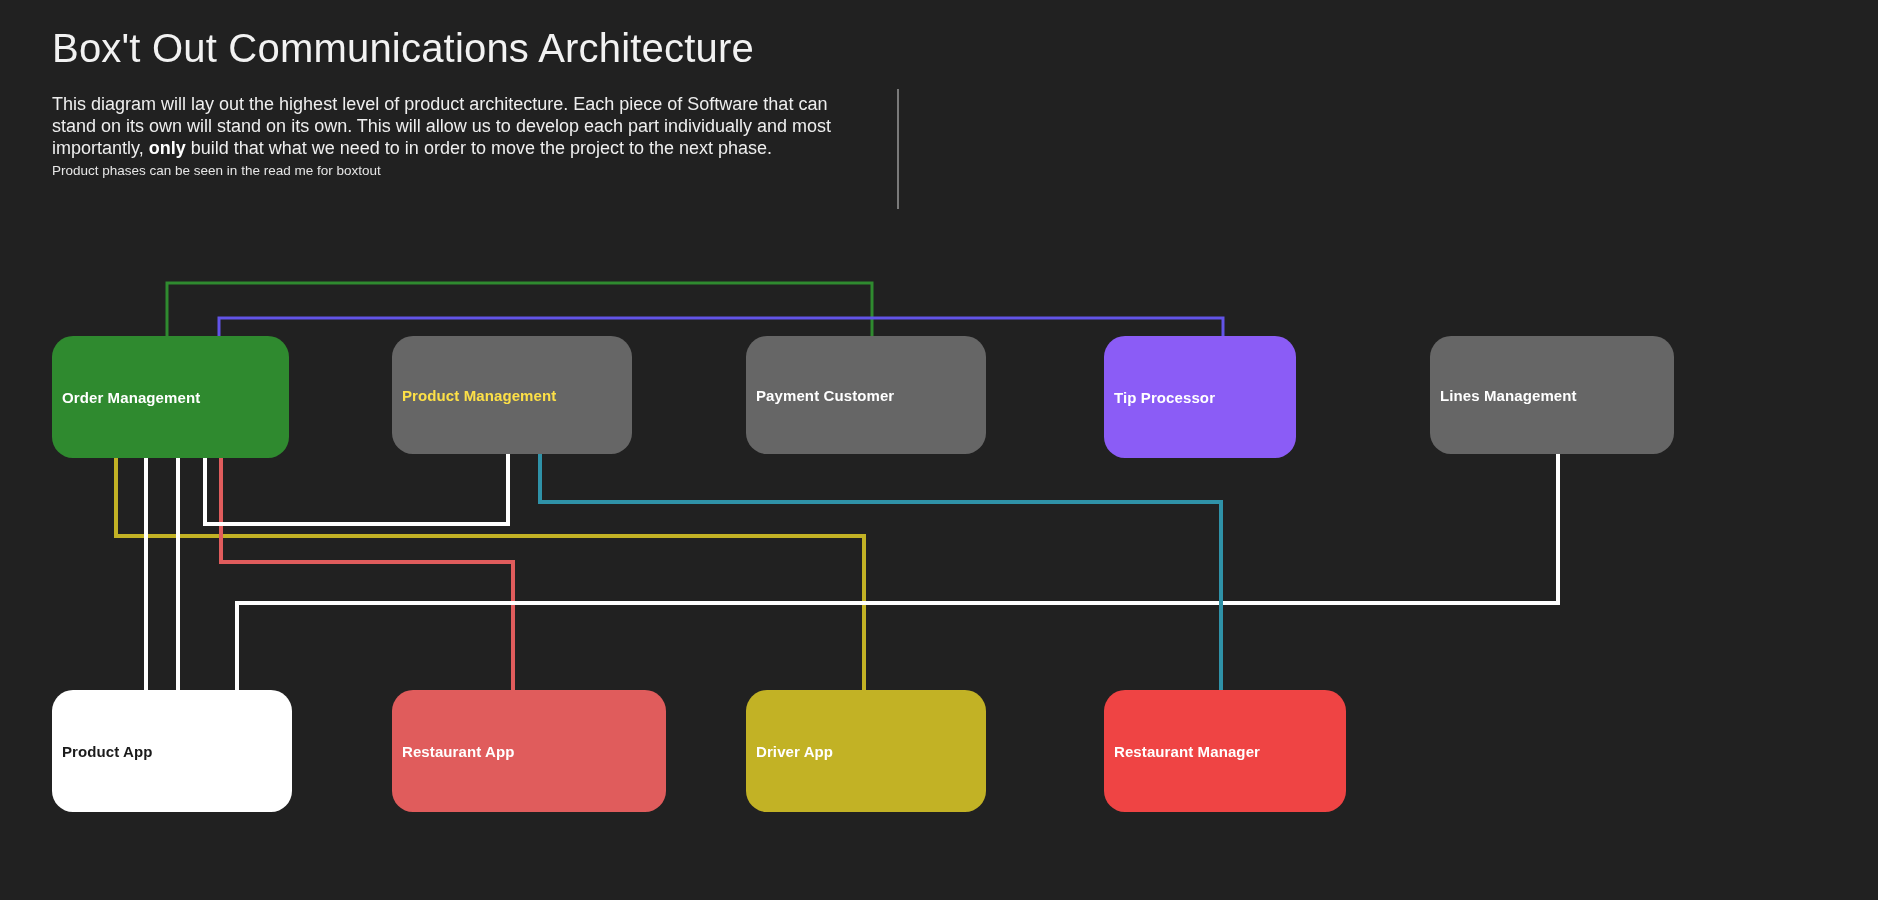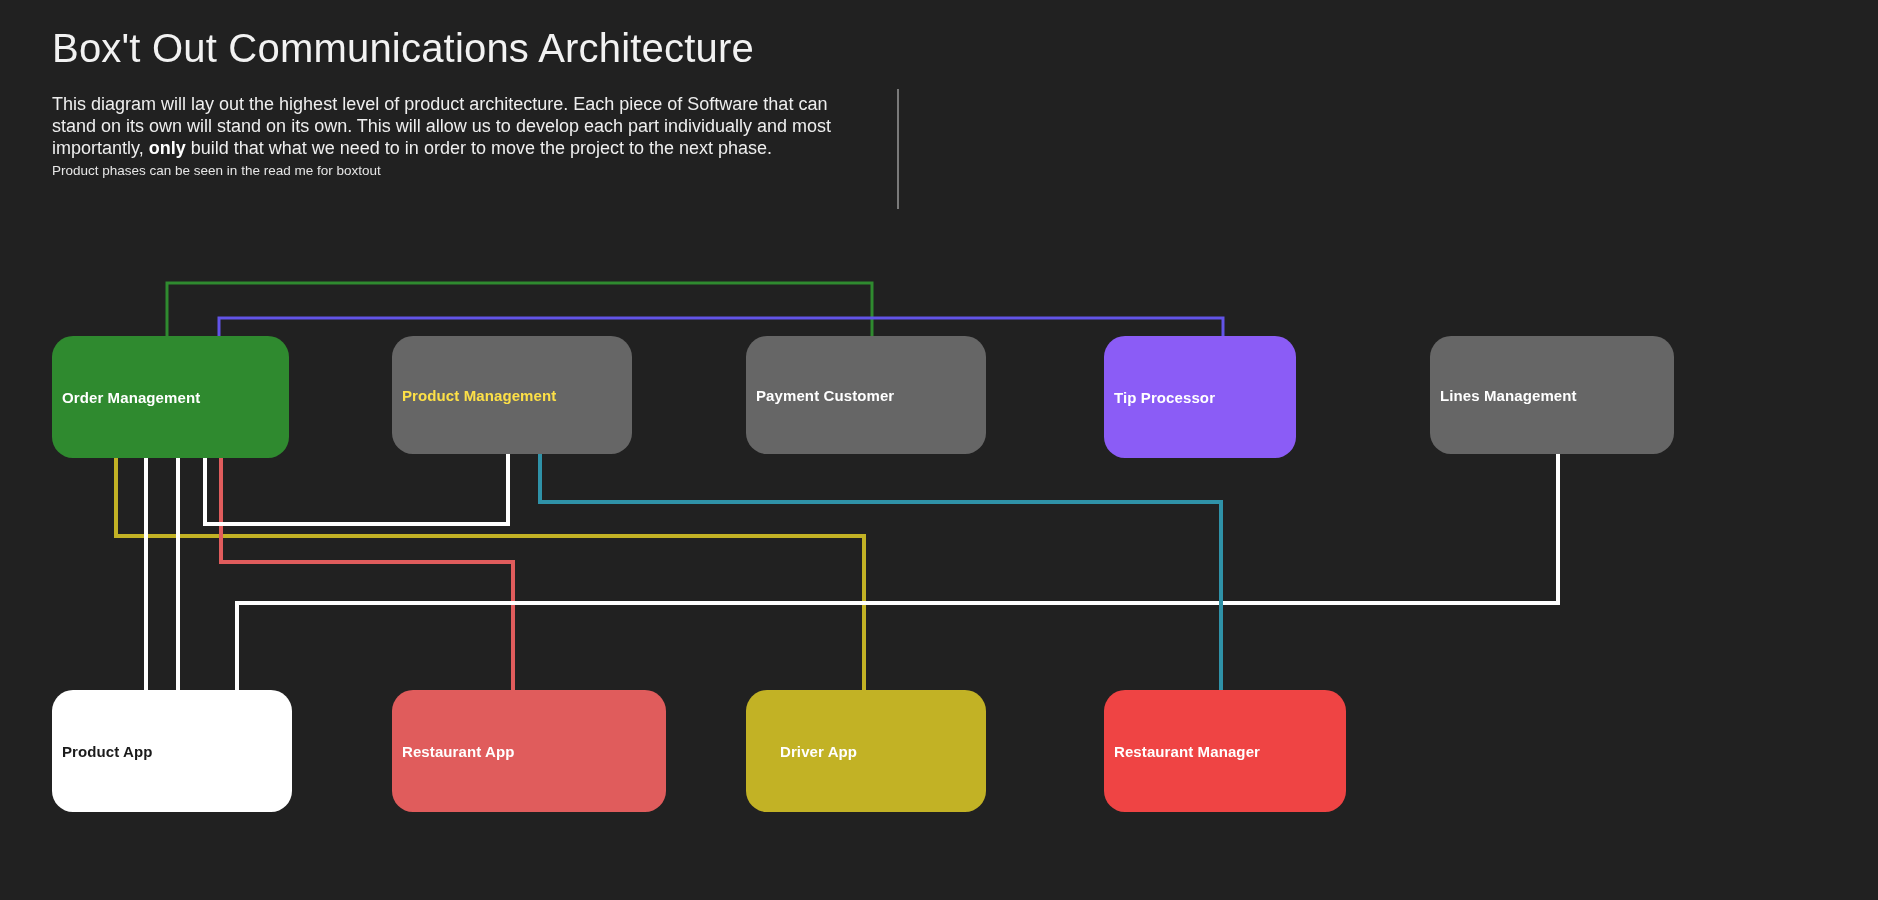--- a/index.html
+++ b/index.html
@@ -167,21 +167,21 @@
         </div>
         <div class="node" style="left: 1430px; top: 336px; width: 244px; height: 118px; background: rgb(102, 102, 102);">
           <span class="node-label" style="color: rgb(255, 255, 255);">Lines Management</span>
         </div>
         <div class="node" style="left: 52px; top: 690px; width: 240px; height: 122px; background: rgb(255, 255, 255);">
           <span class="node-label" style="color: rgb(27, 27, 27);">Product App</span>
         </div>
         <div class="node" style="left: 392px; top: 690px; width: 274px; height: 122px; background: rgb(224, 92, 92);">
           <span class="node-label" style="color: rgb(255, 255, 255);">Restaurant App</span>
         </div>
-        <div class="node" style="left: 746px; top: 690px; width: 240px; height: 122px; background: rgb(194, 178, 37); padding-left: 24px;">
+        <div class="node" style="left: 746px; top: 690px; width: 240px; height: 122px; background: rgb(194, 178, 37);">
           <span class="node-label" style="color: rgb(255, 255, 255);">Driver App</span>
         </div>
         <div class="node" style="left: 1104px; top: 690px; width: 242px; height: 122px; background: #ef4444;">
           <span class="node-label" style="color: rgb(255, 255, 255);">Restaurant Manager</span>
         </div>
       </div>
   </div>
 
 </div>
 

